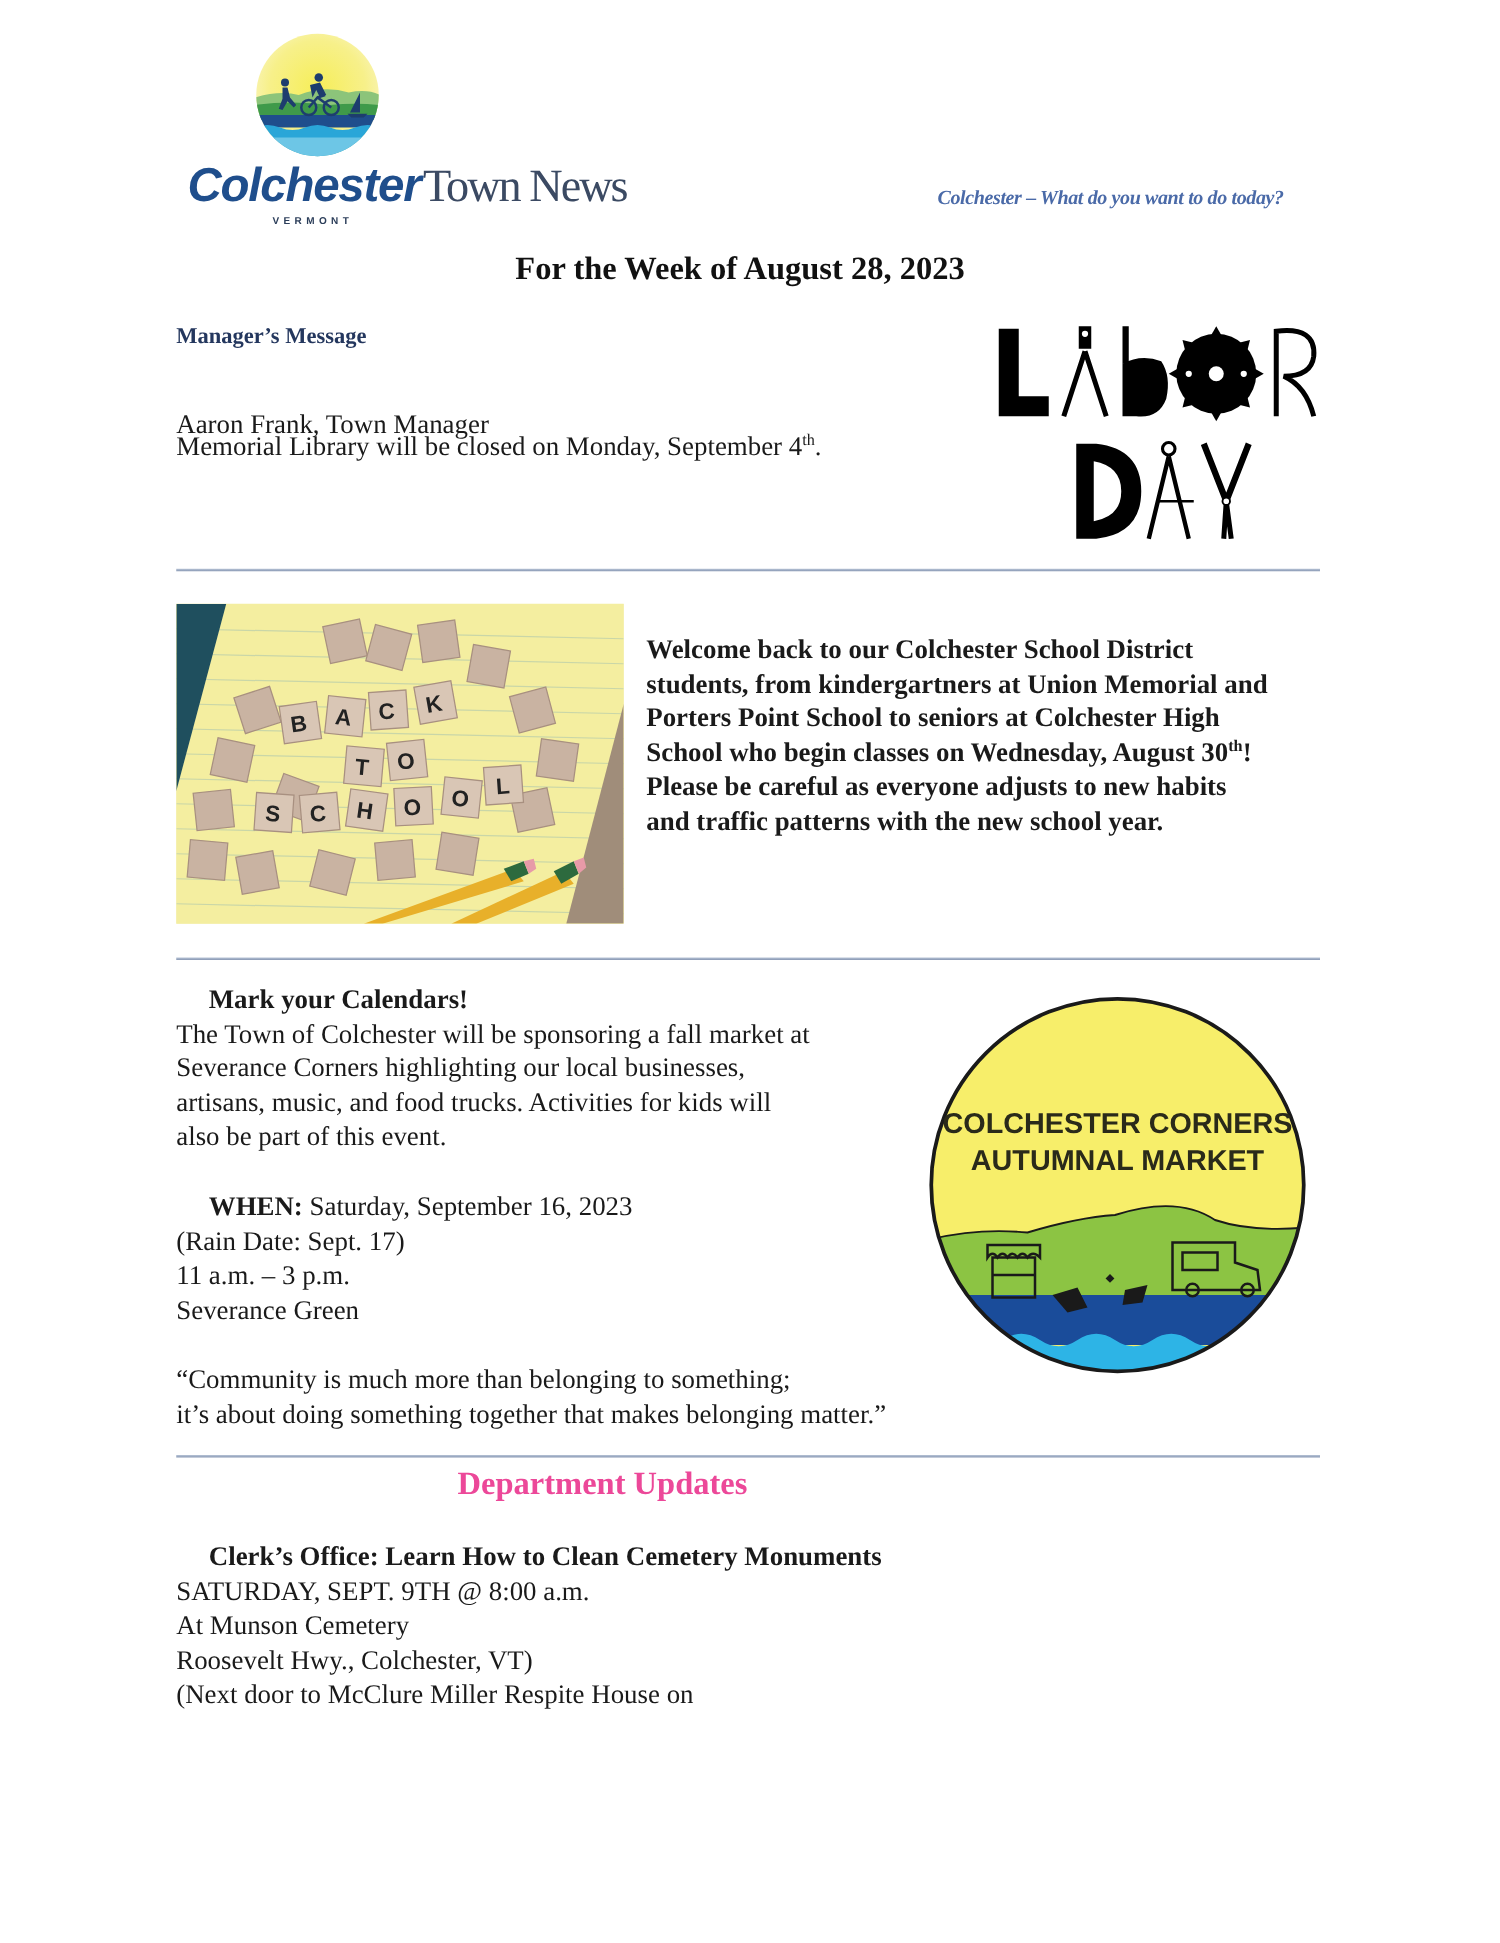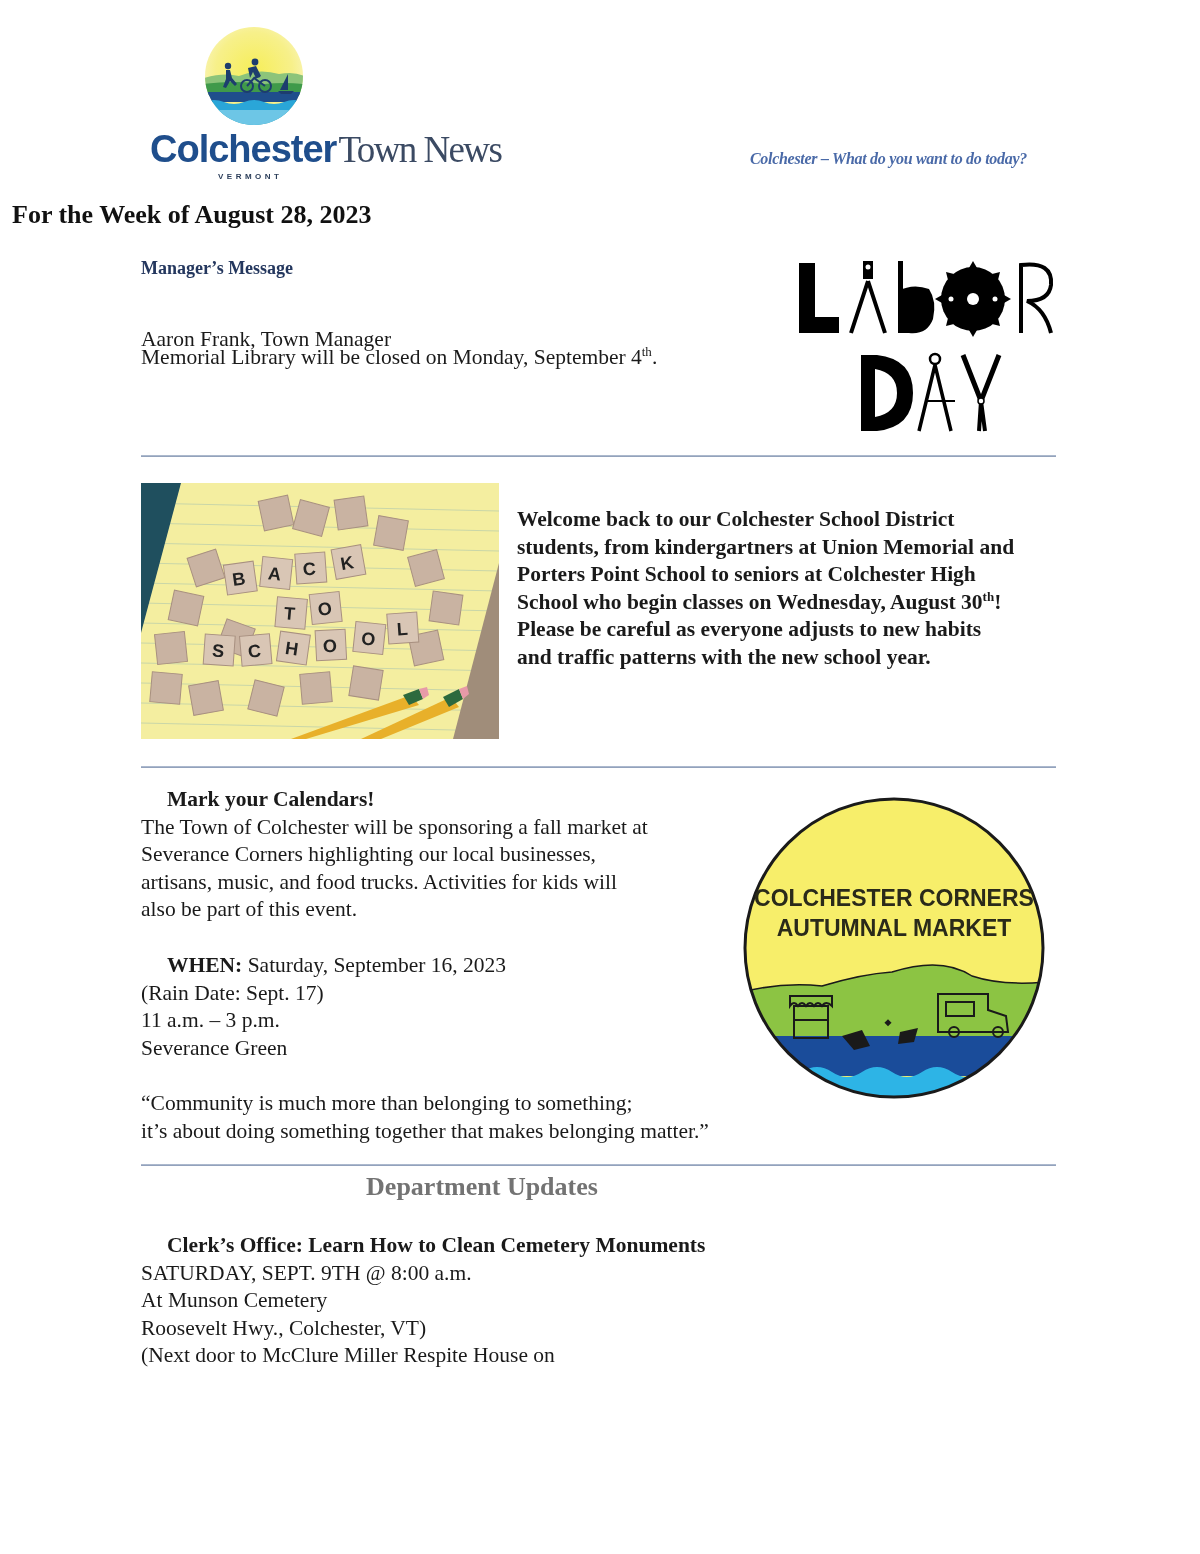--- a/index.html
+++ b/index.html
@@ -11,40 +11,40 @@
     .abs { position: absolute; }
 
     
     .logo-emblem { left: 204px; top: 26px; width: 100px; height: 100px; }
     .logo-word {
       left: 150px; top: 128px; white-space: nowrap;
     }
     .logo-colchester {
       font-family: "Liberation Sans", "DejaVu Sans", sans-serif;
       font-weight: 700; font-size: 38px; letter-spacing: -1px;
-      color: #1f4e8c; vertical-align: baseline;
+      color: #1f4e8c; vertical-align: baseline; font-style: italic;
     }
     .logo-townnews {
       font-family: "Liberation Serif", "DejaVu Serif", serif;
       font-size: 37px; letter-spacing: -1.6px; color: #3b4a63; margin-left: 2px;
     }
     .logo-vermont {
       left: 218px; top: 172px;
       font-family: "Liberation Sans", "DejaVu Sans", sans-serif;
       font-weight: 700; font-size: 8px; letter-spacing: 3.5px; color: #2c3e5a;
     }
     .tagline {
       left: 750px; top: 150px;
       font-family: "Liberation Serif", "DejaVu Serif", serif;
       font-style: italic; font-weight: 700; font-size: 16px; color: #4a6aa8;
       letter-spacing: -0.3px;
     }
 
     .week-title {
-      left: 12px; width: 1184px; top: 200px; 
+      left: 0; width: 1184px; top: 200px; text-align: center;
       font-weight: 700; font-size: 26px; color: #111;
     }
 
     .section-heading {
       font-weight: 700; font-size: 18px; color: #24375e;
     }
     .body-text { font-size: 21.5px; line-height: 27.6px; color: #1a1a1a; }
     .bold { font-weight: 700; margin-left: 26px; }
     sup { font-size: 13px; line-height: 0; }
 
@@ -59,21 +59,21 @@
     
     .photo {
       left: 141px; top: 483px; width: 358px; height: 256px; overflow: hidden;
       background: #f3eea4;
     }
 
     .market-logo { left: 742px; top: 796px; width: 304px; height: 304px; }
 
     .dept-heading {
       left: 0; width: 964px; top: 1172px; text-align: center;
-      font-weight: 700; font-size: 26px; color: #737373;
+      font-weight: 700; font-size: 26px; color: #ec4899;
     }
   </style>
 </head>
 <body>
 
 <div class="abs logo-emblem">
   <svg width="100" height="100" viewBox="0 0 100 100">
     <defs>
       <clipPath id="emb">
           <circle cx="50" cy="50" r="49"></circle>

